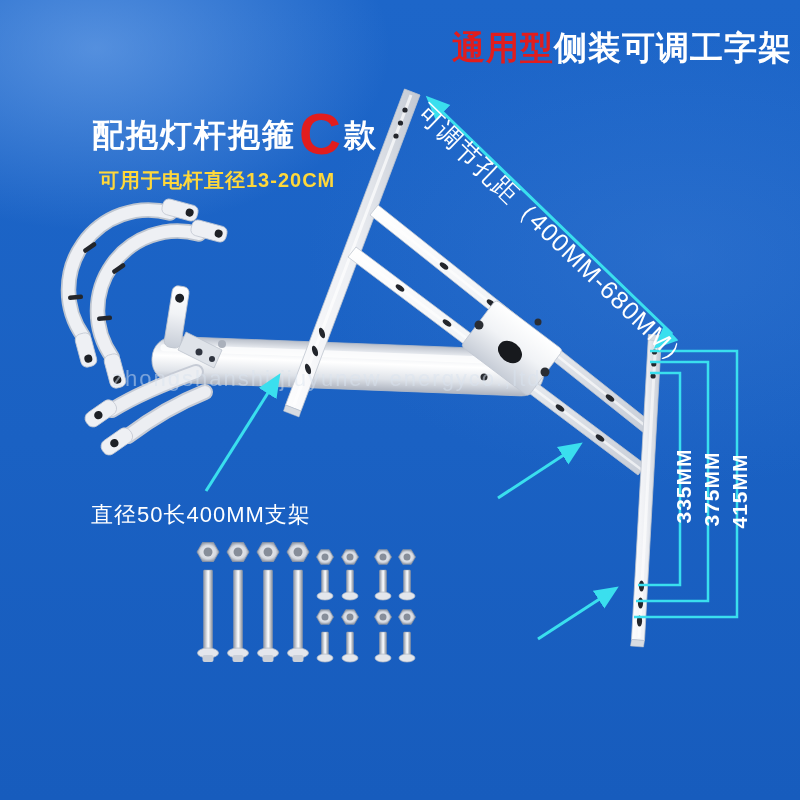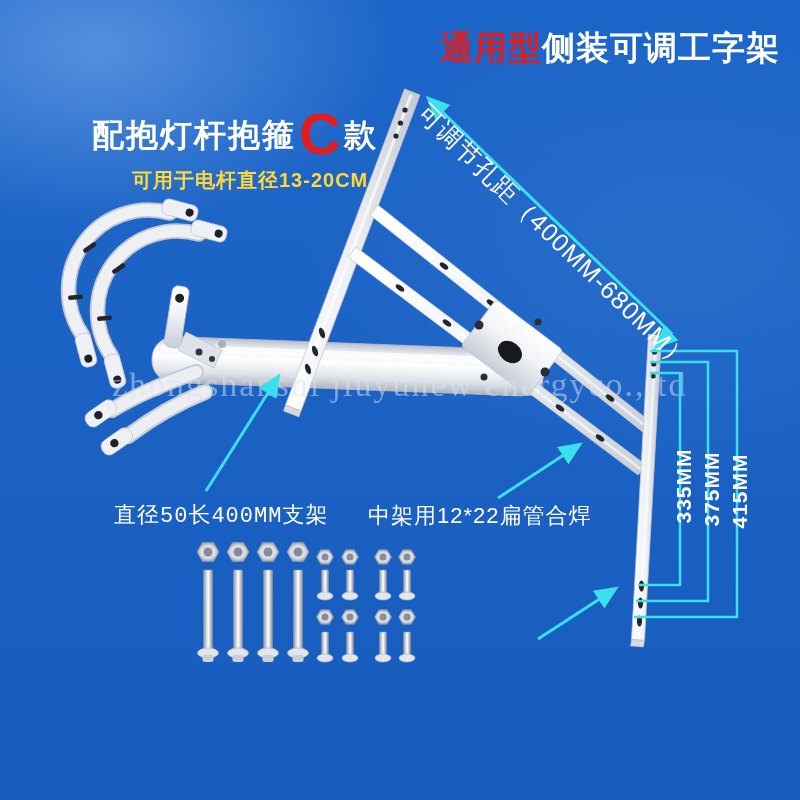--- a/index.html
+++ b/index.html
@@ -6,40 +6,40 @@
   body{width:800px;height:800px;overflow:hidden;font-family:"Liberation Sans",sans-serif;}
   .stage{
     position:relative;width:800px;height:800px;overflow:hidden;
     background:
       radial-gradient(ellipse 420px 260px at 12% 6%, rgba(130,178,240,0.55), rgba(130,178,240,0) 70%),
       radial-gradient(ellipse 520px 320px at 85% 32%, rgba(70,132,218,0.30), rgba(70,132,218,0) 72%),
       linear-gradient(180deg,#1d66c9 0%,#1a61c3 55%,#175cbd 100%);
   }
   .stage svg{position:absolute;left:0;top:0;}
   .txt{position:absolute;white-space:nowrap;}
-  .main-title{left:440px;top:26px;font-size:33px;font-weight:700;letter-spacing:1px;color:#ffffff;font-family:Liberation Serif, serif;}
+  .main-title{left:452px;top:26px;font-size:33px;font-weight:700;letter-spacing:1px;color:#ffffff;font-family:Liberation Serif, serif;}
   .main-title .hl{color:#e11d1d;}
   .badge{left:476px;top:62px;width:318px;height:37px;background:#2b6fd4;border-radius:2px;
          color:#ffd83a;font-size:25px;font-weight:700;text-align:center;line-height:38px;letter-spacing:1px;}
   .clamp-title{left:92px;top:110px;display:flex;align-items:flex-end;color:#fff;font-size:32px;
                font-weight:700;letter-spacing:2px;}
   .clamp-title .variant{color:#e11d1d;font-size:58px;line-height:0.82;margin:0 3px;letter-spacing:0;}
-  .clamp-subtitle{left:99px;top:167px;font-size:20px;font-weight:700;color:#ffd83a;letter-spacing:1px;margin-left:33px;}
+  .clamp-subtitle{left:99px;top:167px;font-size:20px;font-weight:700;color:#ffd83a;letter-spacing:1px;}
   .diag-label{left:433px;top:97px;transform:rotate(44deg);transform-origin:0 0;color:#ffffff;
               font-size:25px;letter-spacing:1px;}
   .dim{width:96px;text-align:center;color:#ffffff;font-weight:700;font-size:21px;letter-spacing:1px;
        transform:rotate(-90deg);}
   .dim-1{left:636px;top:474px;}
   .dim-2{left:664px;top:477px;}
   .dim-3{left:692px;top:479px;}
   .callout{font-size:22px;color:#ffffff;letter-spacing:1px;}
-  .callout-1{left:114px;top:500px;font-family:Liberation Mono, monospace;}
+  .callout-1{left:91px;top:500px;}
   .callout-2{left:368px;top:501px;}
   .callout-3{left:454px;top:647px;}
-  .watermark{left:112px;top:366px;font-family:Liberation Serif, serif;font-size:34px;
+  .watermark{left:112px;top:366px;font-family:Liberation Sans, sans-serif;font-size:22px;
              letter-spacing:2px;color:rgba(218,227,240,0.5);}
 </style>
 </head>
 <body>
 
 <div class="stage">
 
   <svg width="800" height="800" viewBox="0 0 800 800">
     <defs>
       <linearGradient id="gRail" x1="0" y1="0" x2="0" y2="1">
@@ -337,15 +337,14 @@
 
   <div class="txt clamp-subtitle">可用于电杆直径13-20CM</div>
 
   <div class="txt diag-label">可调节孔距（400MM-680MM）</div>
 
   <div class="txt dim dim-1">335MM</div>
   <div class="txt dim dim-2">375MM</div>
   <div class="txt dim dim-3">415MM</div>
 
   <div class="txt callout callout-1">直径50长400MM支架</div>
-  <div class="txt callout callout-2">中架用12*22扁管合焊</div>
 
 </div>
 
 </body></html>

